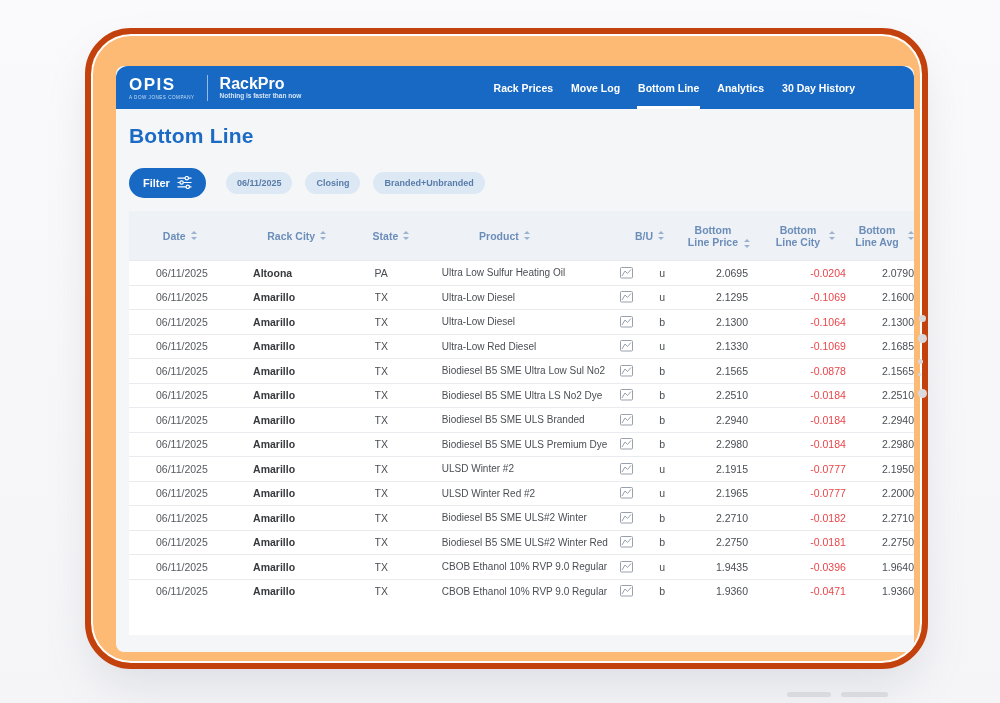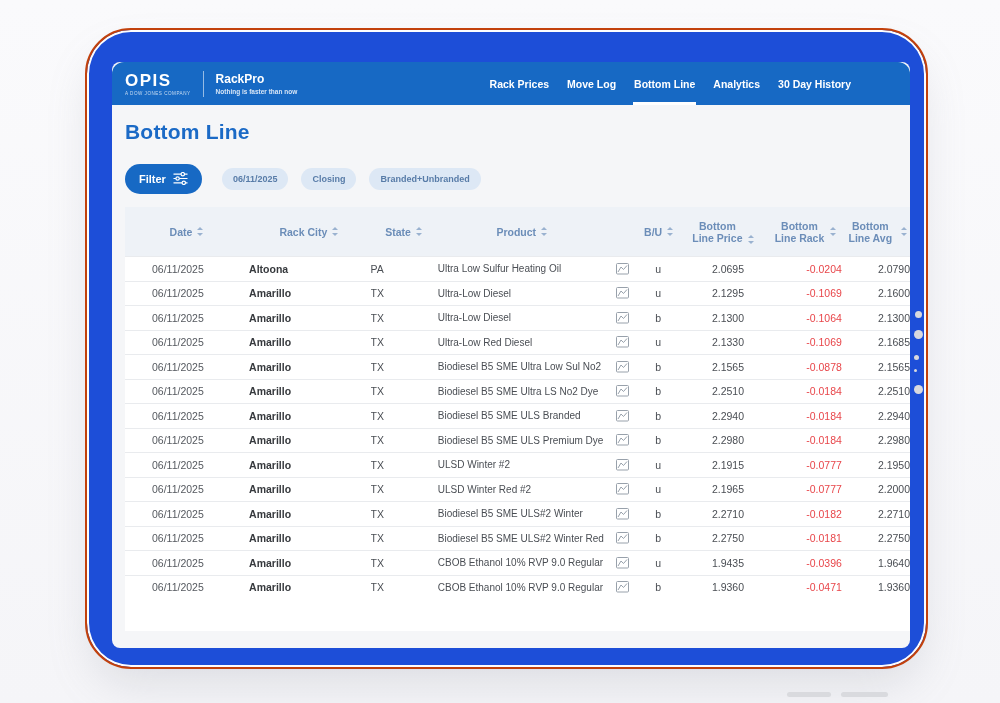--- a/index.html
+++ b/index.html
@@ -6,22 +6,22 @@
   html,body { width:1000px; height:703px; }
   body {
     font-family:"Liberation Sans", sans-serif;
     background:linear-gradient(180deg,#fafafc 0%,#f5f5f8 100%);
     position:relative; overflow:hidden;
   }
 
   
   .tablet {
     position:absolute; left:85px; top:28px; width:843px; height:641px;
-    background:#1d4ed8; border-radius:46px;
-    border:2px solid #c2410c;
+    background:#fdba74; border-radius:46px;
+    border:6px solid #c2410c;
     box-shadow:0 22px 45px -8px rgba(130,135,150,.22), inset 0 0 0 2px #fdfdfe;
   }
   .bezel-dot { position:absolute; border-radius:50%; background:#d9d9de; }
   .bottom-bar { position:absolute; height:5px; border-radius:3px; background:#d9dade; }
 
   
   .screen {
     position:absolute; left:25px; top:32px; width:798px; height:586px;
     background:#f5f6f8; border-radius:8px; overflow:hidden;
   }
@@ -30,21 +30,21 @@
   .appbar {
     height:43px; background:#1769C4; border-radius:12px 12px 0 0;
     display:flex; align-items:stretch; padding:0 0 0 13px; color:#fff;
   }
   .logo-wrap { display:flex; align-items:center; }
   .logo { display:flex; flex-direction:column; justify-content:center; }
   .logo-main { font-size:17px; font-weight:700; letter-spacing:1.5px; line-height:17px; }
   .logo-sub { font-size:4.6px; letter-spacing:.5px; color:#c9ddf2; margin-top:2px; }
   .logo-divider { width:1px; height:26px; background:rgba(255,255,255,.55); margin:0 12px; align-self:center; }
   .appname { display:flex; flex-direction:column; justify-content:center; }
-  .appname-main { font-size:12px; font-weight:700; line-height:13px; }
+  .appname-main { font-size:16px; font-weight:700; line-height:13px; }
   .appname-sub { font-size:6.5px; font-weight:700; color:#d6e5f6; margin-top:2px; }
 
   .nav { margin-left:auto; margin-right:58px; display:flex; gap:16px; align-items:stretch; }
   .nav-item {
     display:flex; align-items:center; position:relative;
     font-size:10.5px; font-weight:700; color:#fff; cursor:pointer; padding:0 1px;
   }
   .nav-item.active::after {
     content:""; position:absolute; left:0; right:0; bottom:0; height:3.5px; background:#fff;
   }
@@ -65,21 +65,21 @@
     height:22px; display:flex; align-items:center; padding:0 11px;
     border-radius:11px; cursor:pointer;
   }
 
   
   .card { margin-top:13px; background:#ffffff; width:785px; height:424px; border-radius:4px 0 0 0; }
   .section-title { color:#1B6AC6; font-size:12.5px; font-weight:700; padding:14px 0 12px 12px; }
 
   .thead {
     display:flex; align-items:center; background:#EEF2F7; height:49px;
-    color:#6B8DB8; font-size:10.5px; font-weight:700;
+    color:#6B8DB8; font-size:10.5px; font-weight:700;gap:16px;
   }
   .th { display:flex; align-items:center; justify-content:center; gap:5px; cursor:pointer; }
   .th .lbl { text-align:center; line-height:12px; }
   .sort { display:flex; flex-direction:column; align-items:center; }
   .sort i { display:block; width:0; height:0; border-left:3px solid transparent; border-right:3px solid transparent; }
   .sort .up { border-bottom:3.5px solid #9AB2D0; margin-bottom:2.5px; }
   .sort .dn { border-top:3.5px solid #9AB2D0; }
 
   .c-date { width:131px; }
   .c-city { width:130px; }
@@ -202,21 +202,21 @@
               </span>
           </div>
           <div class="th c-price">
             <span class="lbl">Bottom Line Price</span>
             <span class="sort">
                 <i class="up"></i>
                 <i class="dn"></i>
               </span>
           </div>
           <div class="th c-diff">
-            <span class="lbl">Bottom Line Rack</span>
+            <span class="lbl">Bottom Line City</span>
             <span class="sort">
                 <i class="up"></i>
                 <i class="dn"></i>
               </span>
           </div>
           <div class="th c-avg">
             <span class="lbl">Bottom Line Avg</span>
             <span class="sort">
                 <i class="up"></i>
                 <i class="dn"></i>

